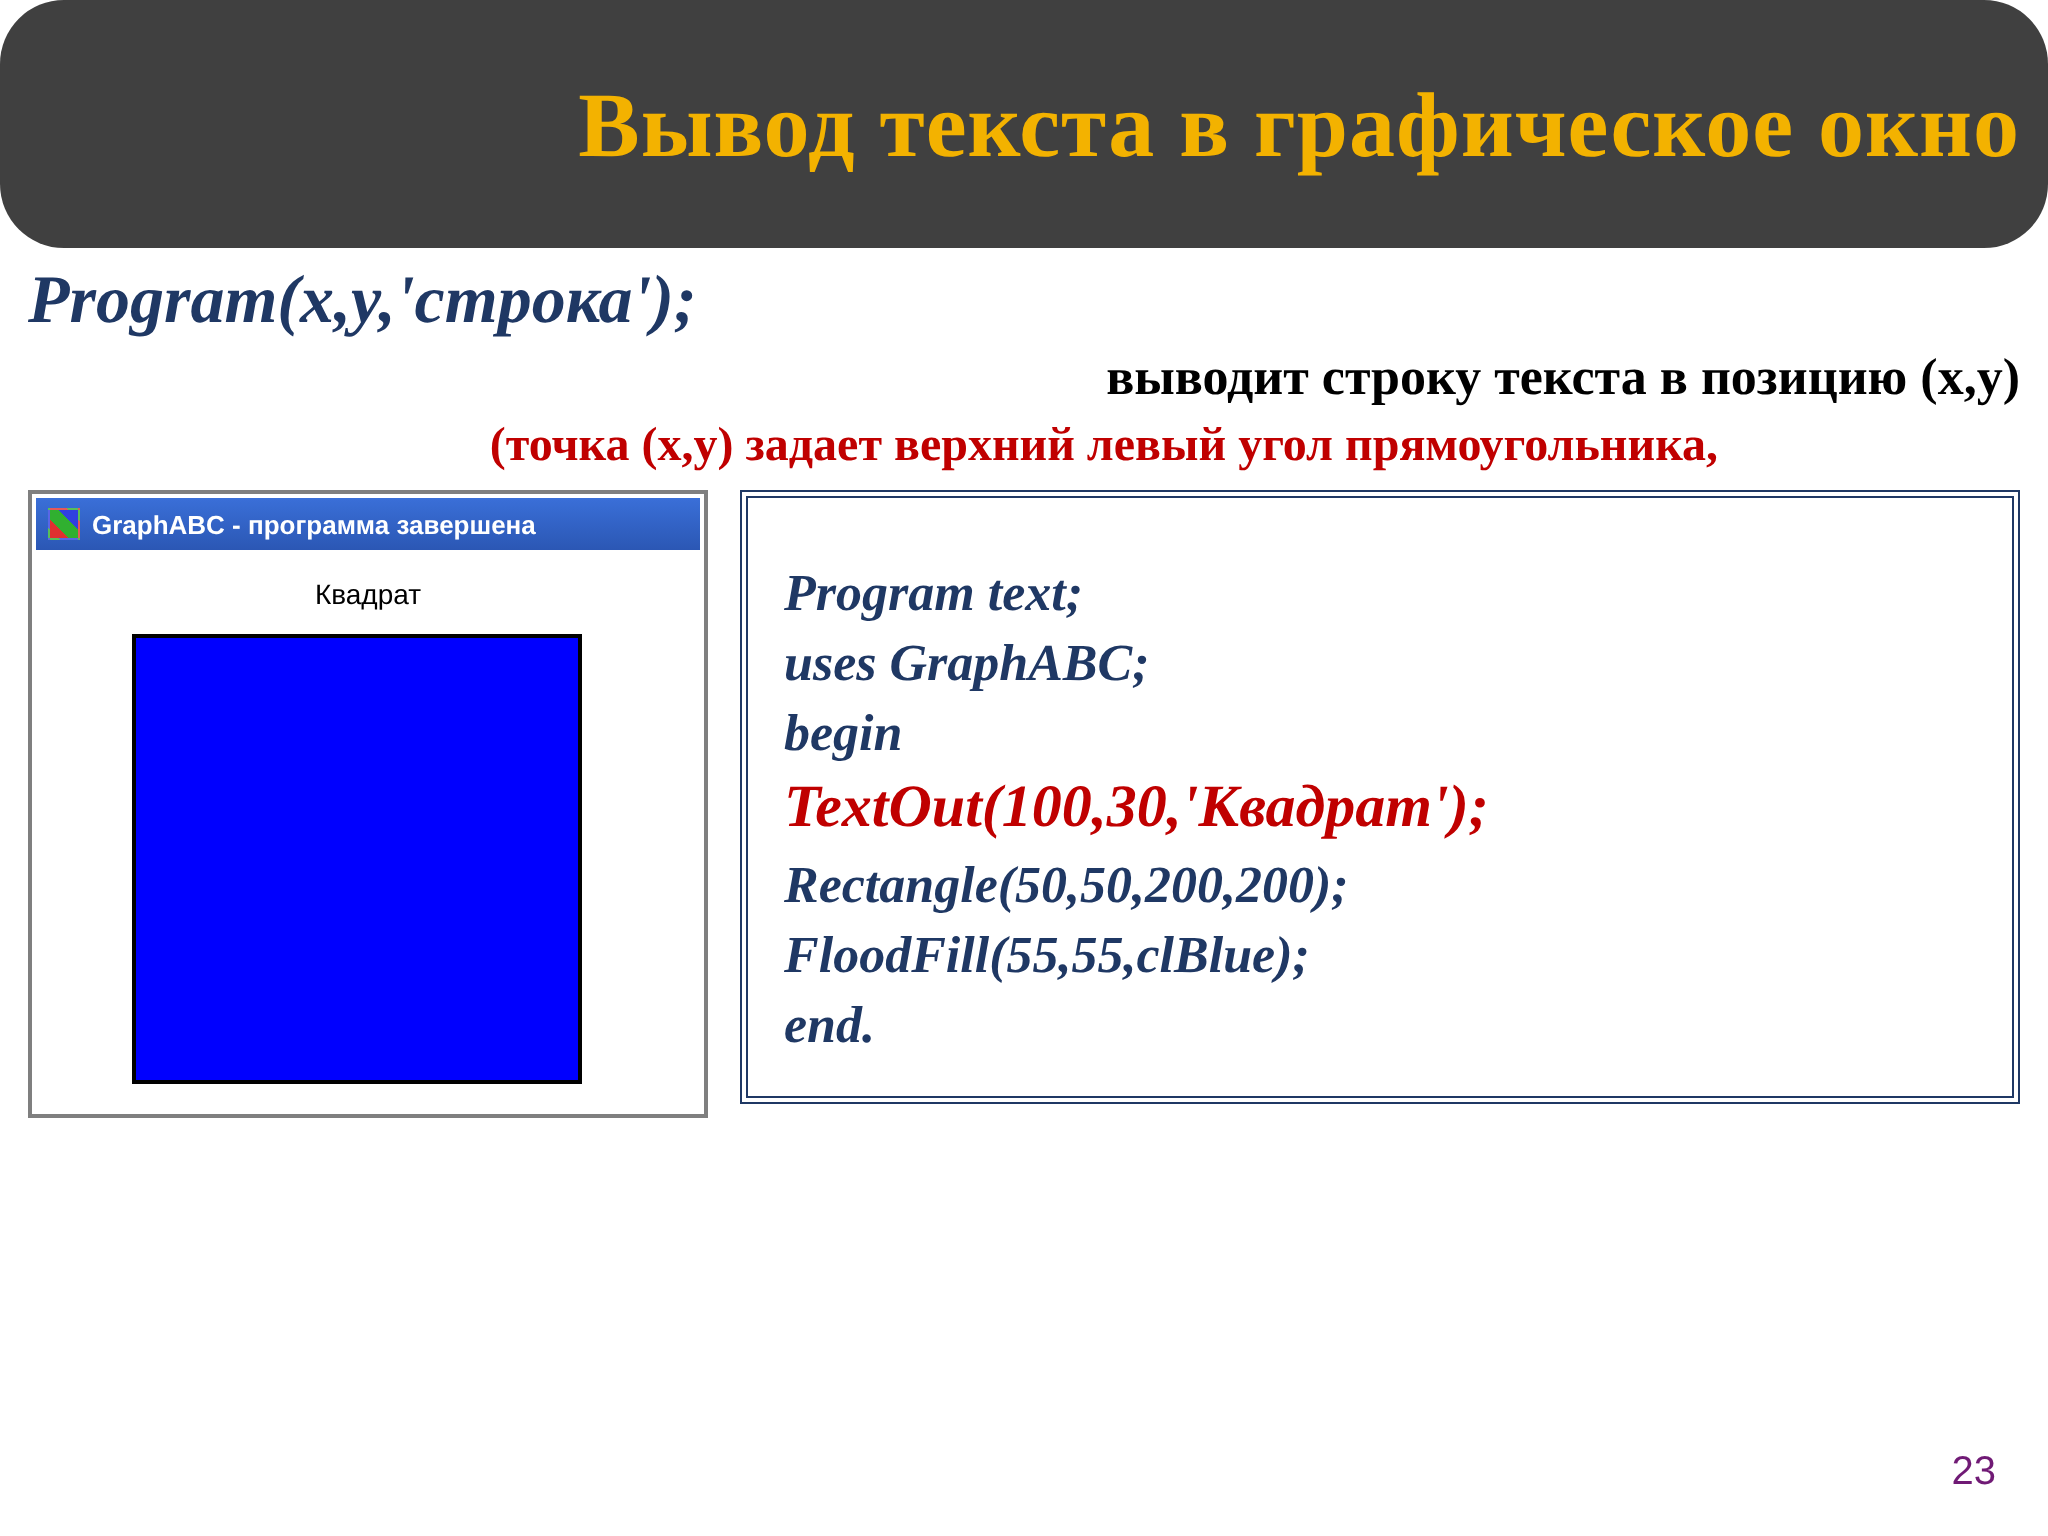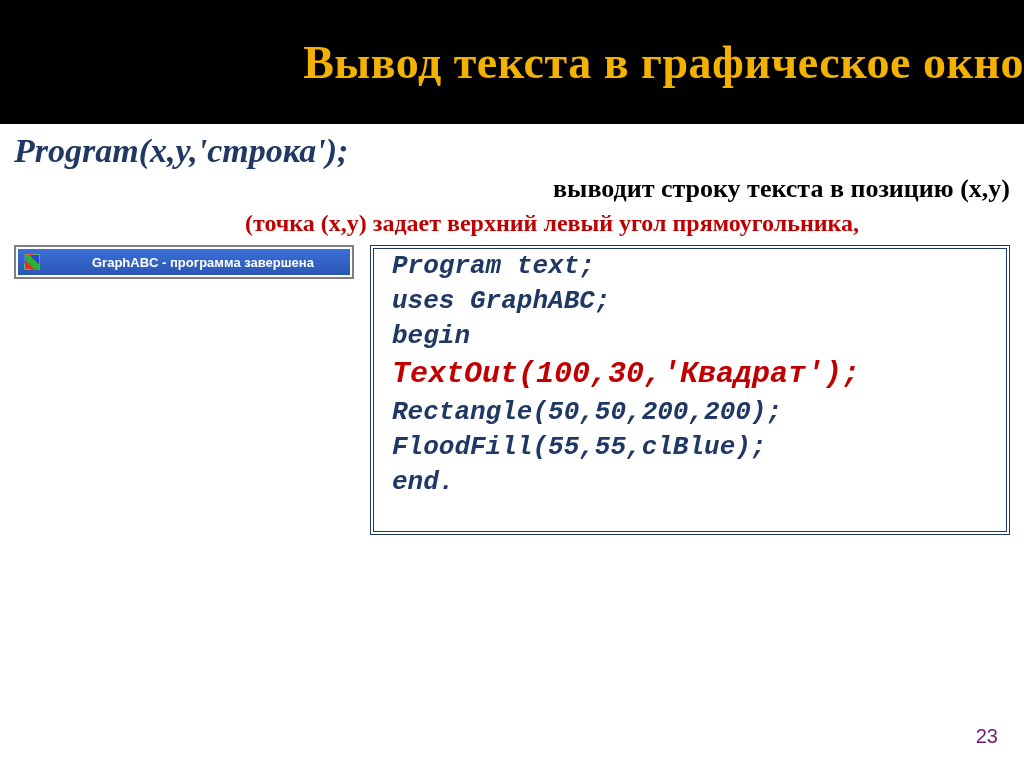--- a/index.html
+++ b/index.html
@@ -6,24 +6,26 @@
   body {
     width: 1024px;
     height: 768px;
     font-family: Georgia, "Times New Roman", serif;
     background: #fff;
     overflow: hidden;
   }
   .slide-title-band {
     width: 100%;
     height: 124px;
-    background: #000000;
+    background: #404040;
     display: flex;
     align-items: center;
     justify-content: flex-end;
+    padding-right: 14px;
+    border-radius: 32px;
   }
   .slide-title {
     color: #f3b200;
     font-size: 46px;
     font-weight: 700;
     letter-spacing: 0.5px;
   }
   .content {
     padding: 8px 14px 0 14px;
   }
@@ -74,21 +76,20 @@
   .win-icon {
     width: 16px; height: 16px;
     background: linear-gradient(45deg,#e03030 0 33%,#30b030 33% 66%,#3040e0 66% 100%);
     border: 1px solid #fff3;
   }
   .win-title-text {
     color: #fff;
     font-family: Tahoma, Arial, sans-serif;
     font-size: 13px;
     font-weight: 700;
-    margin-left: 46px;
   }
   .win-canvas {
     background: #fff;
     height: 280px;
     position: relative;
   }
   .drawn-label {
     position: absolute;
     top: 14px;
     left: 50%;
@@ -104,23 +105,22 @@
     width: 225px;
     height: 225px;
     background: #0000ff;
     border: 2px solid #000;
   }
 
   
   .code-box {
     flex: 1;
     border: 4px double #1f3864;
-    padding: 0 18px 18px 18px;
+    padding: 30px 18px 18px 18px;
     min-height: 290px;
-    font-family: Liberation Mono, monospace;
   }
   .code-line {
     color: #1f3864;
     font-weight: 700;
     font-style: italic;
     font-size: 26px;
     line-height: 1.35;
   }
   .code-hl {
     color: #c00000;
@@ -148,20 +148,24 @@
   <div class="desc-line">выводит строку текста в позицию (x,y)</div>
   <div class="hint-line1">(точка (x,y) задает верхний левый угол прямоугольника,</div>
 
   <div class="two-col">
 
     <div class="gfx-window">
       <div class="win-titlebar">
         <div class="win-icon"></div>
         <div class="win-title-text">GraphABC - программа завершена</div>
       </div>
+      <div class="win-canvas">
+        <div class="drawn-label">Квадрат</div>
+        <div class="drawn-square"></div>
+      </div>
     </div>
 
     <div class="code-box">
       <div class="code-line">Program text;</div>
       <div class="code-line">uses GraphABC;</div>
       <div class="code-line">begin</div>
       <div class="code-line code-hl">TextOut(100,30,'Квадрат');</div>
       <div class="code-line">Rectangle(50,50,200,200);</div>
       <div class="code-line">FloodFill(55,55,clBlue);</div>
       <div class="code-line">end.</div>

